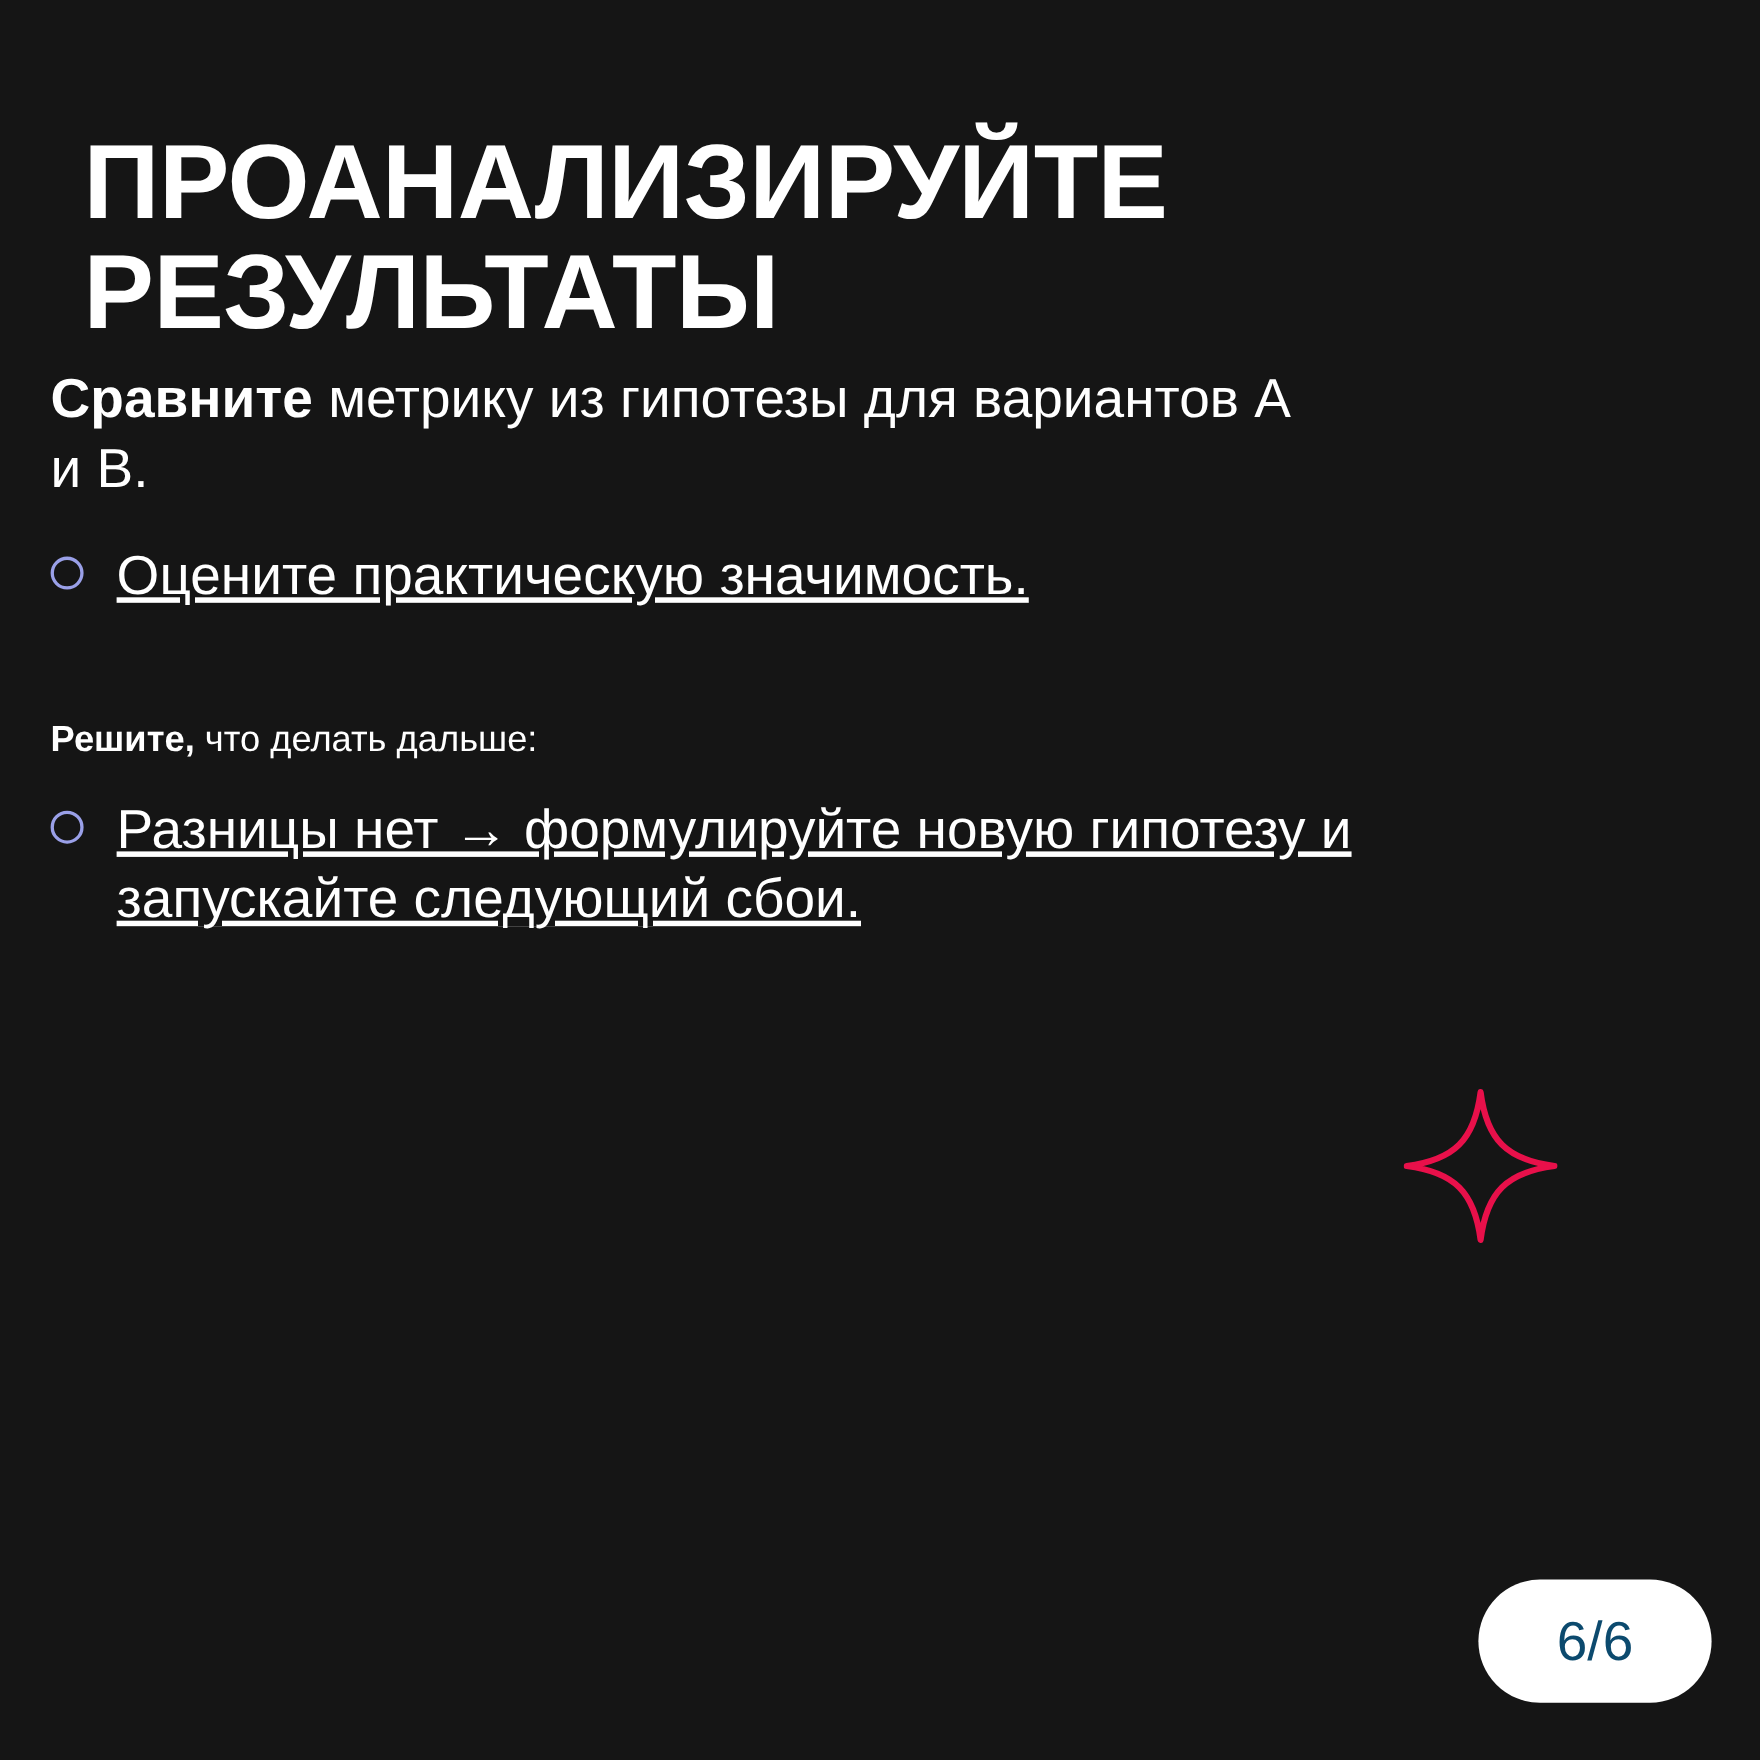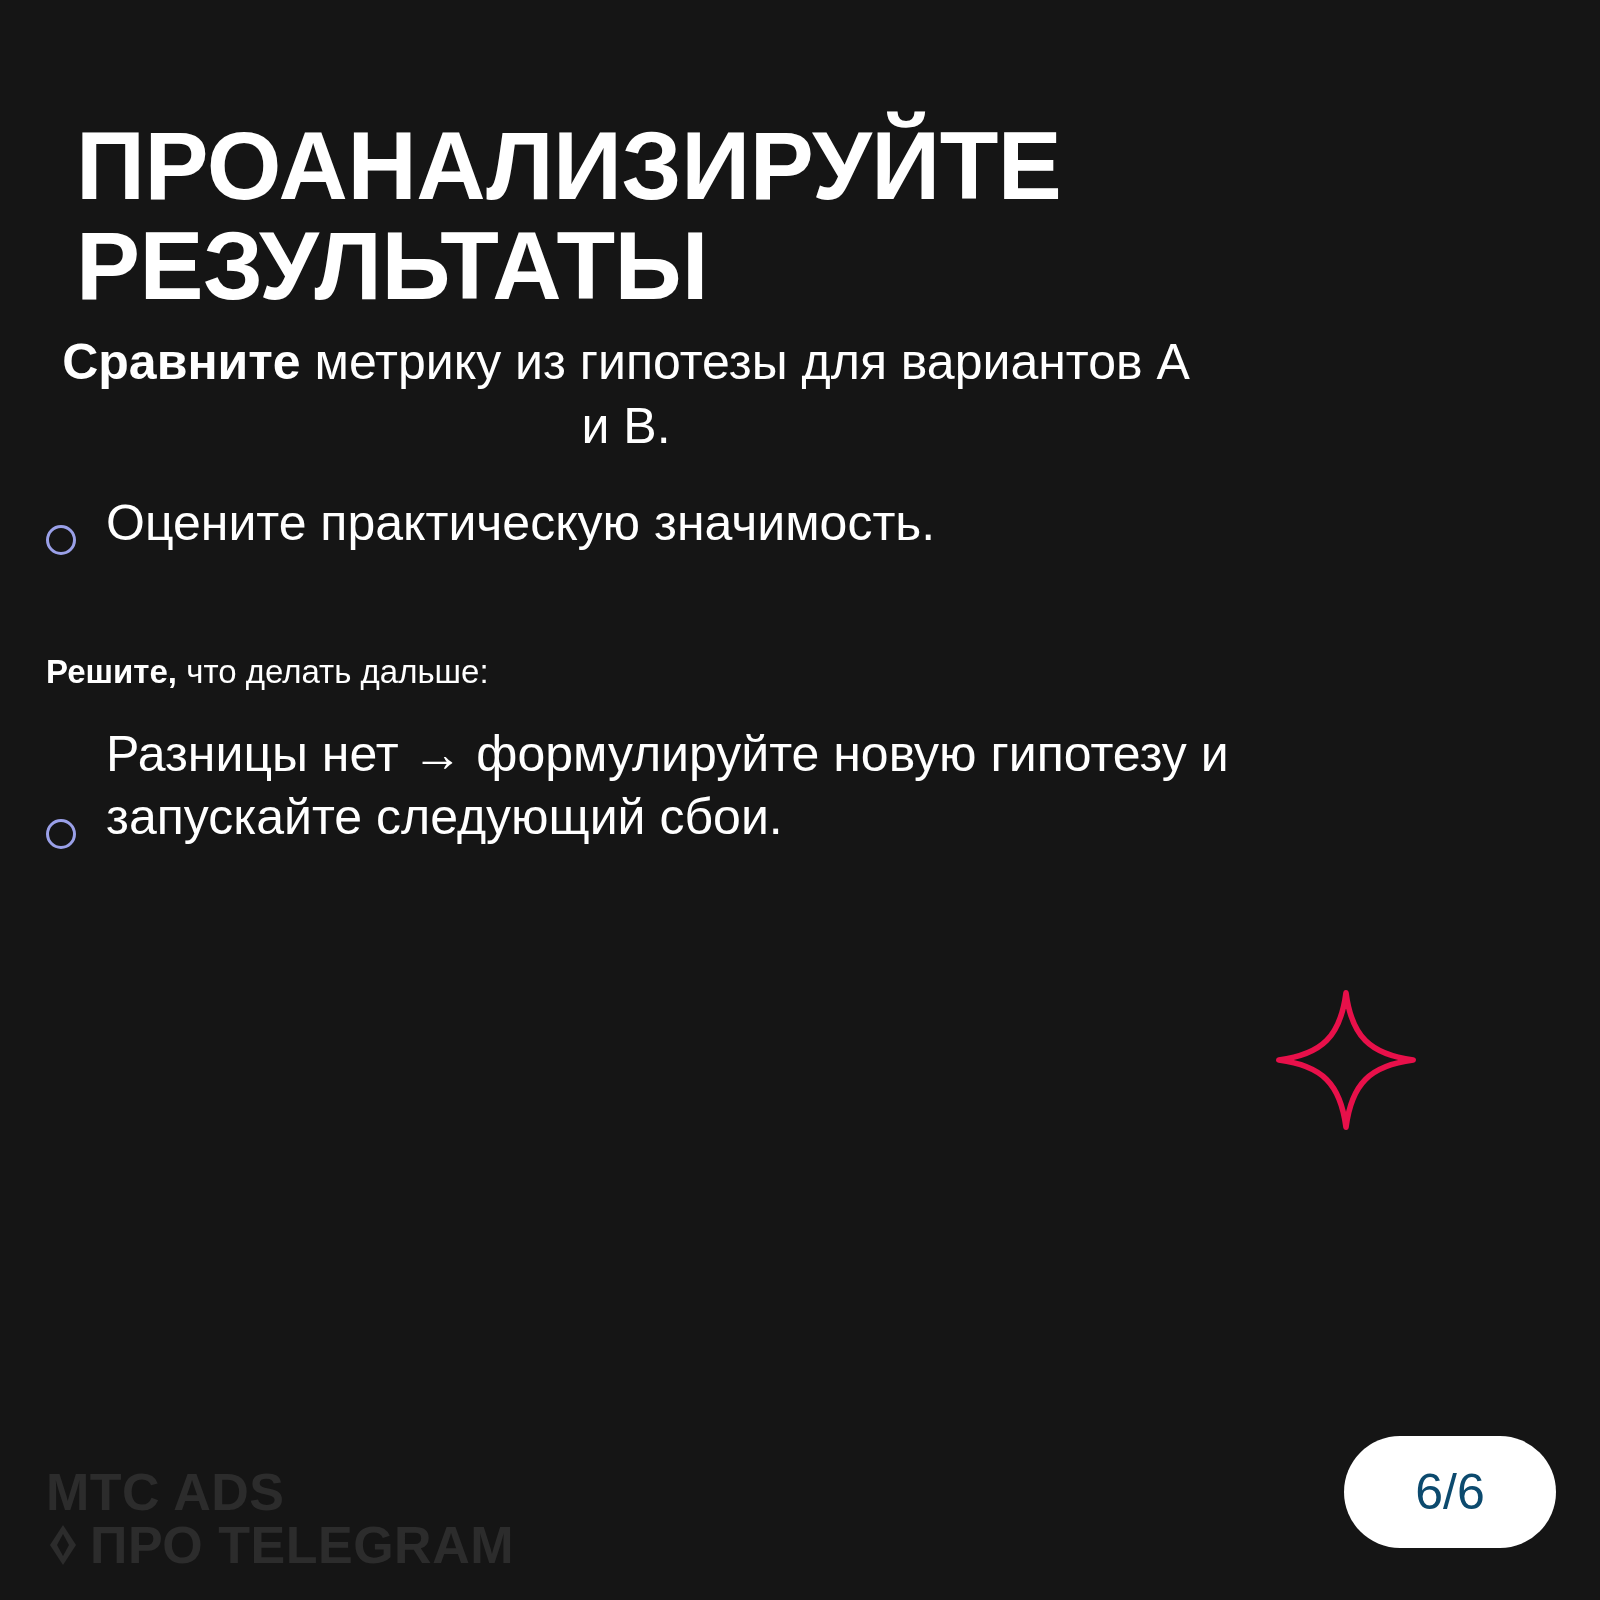--- a/index.html
+++ b/index.html
@@ -41,33 +41,33 @@
     width: 1400px;
   }
 
   .lead {
     font-size: 50px;
     line-height: 1.28;
     font-weight: normal;
     color: #ffffff;
     margin: 0 0 34px 0;
     max-width: 1160px;
-    text-align: center;
   }
   .lead b { font-weight: bold; }
 
   .bullets {
     margin: 0;
     padding: 0;
     list-style: none;
   }
   .bullet {
     display: flex;
-    align-items: flex-end;
+    align-items: flex-start;
     margin-bottom: 44px;
+    text-decoration: underline;
   }
   .bullet-marker {
     flex: 0 0 auto;
     width: 30px;
     height: 30px;
     margin-top: 14px;
     margin-right: 30px;
     border: 3px solid #9aa0e8;
     border-radius: 50%;
     box-sizing: border-box;
@@ -169,28 +169,16 @@
         <span class="bullet-text">Разницы нет → формулируйте новую гипотезу и запускайте следующий сбои.</span>
       </li>
     </ul>
 
   </div>
 
   <svg class="star" viewBox="0 0 100 100">
     <path d="M50 2 C54 33 67 46 98 50 C67 54 54 67 50 98 C46 67 33 54 2 50 C33 46 46 33 50 2 Z" fill="none" stroke="#e8104a" stroke-width="4" stroke-linejoin="round"></path>
   </svg>
 
-  <div class="logo">
-    <div class="logo-row">
-      <span>MTC ADS</span>
-    </div>
-    <div class="logo-row">
-      <svg class="logo-mark" viewBox="0 0 34 46">
-        <path d="M17 3 L30 23 L17 43 L4 23 Z" fill="#2c2c2c"></path>
-        <path d="M17 12 L23 23 L17 34 L11 23 Z" fill="#151515"></path>
-      </svg>
-      <span>ПРО TELEGRAM</span>
-    </div>
-  </div>
 
   <div class="page-badge">6/6</div>
 
 </div>
 
 </body></html>

